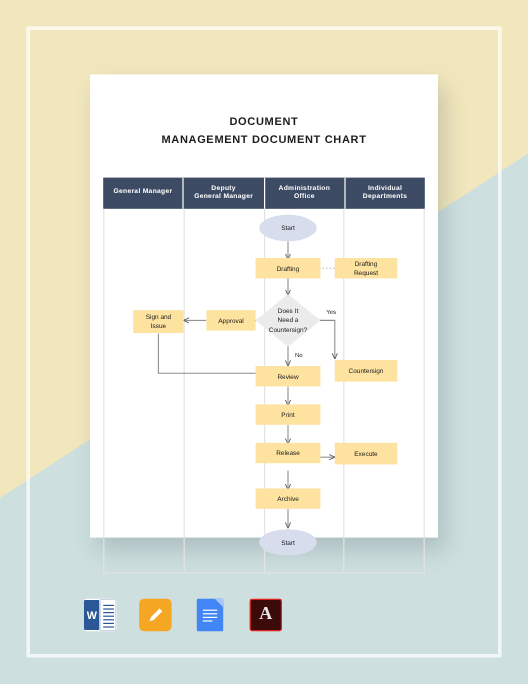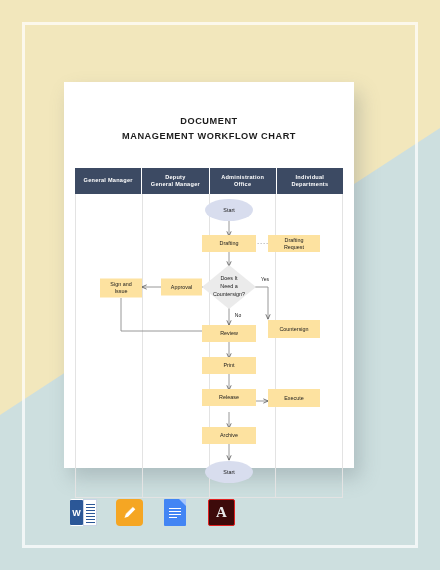--- a/index.html
+++ b/index.html
@@ -23,25 +23,24 @@
   #bg-frame{
     position:absolute;
     left:22px; top:22px; right:22px; bottom:22px;
     border:3px solid rgba(255,255,255,0.72);
     pointer-events:none;
   }
 
   
   #paper{
     position:absolute;
-    left:64px; top:62px;
+    left:75px; top:62px;
     width:290px; height:386px;
     background:#ffffff;
     box-shadow: 6px 10px 18px rgba(90,105,110,0.28);
-    margin-top: 20px;
   }
 
   
   .title-block{
     position:absolute; left:0; top:32px; width:100%;
     text-align:center;
   }
   .title-line{
     font-size:9.2px;
     font-weight:bold;
@@ -179,21 +178,21 @@
 <body>
 
 <div id="bg-cream"></div>
 <div id="bg-blue"></div>
 <div id="bg-frame"></div>
 
 <div id="paper">
 
   <div class="title-block">
     <div class="title-line">DOCUMENT</div>
-    <div class="title-line">MANAGEMENT WORKFLOW CHART</div>
+    <div class="title-line">MANAGEMENT DOCUMENT CHART</div>
   </div>
 
   <div id="lane-table">
     <div id="lane-header">
       <div class="lane-head-cell">
         <span>General Manager</span>
       </div>
       <div class="lane-head-cell">
         <span>
           <span>Deputy</span><br>

